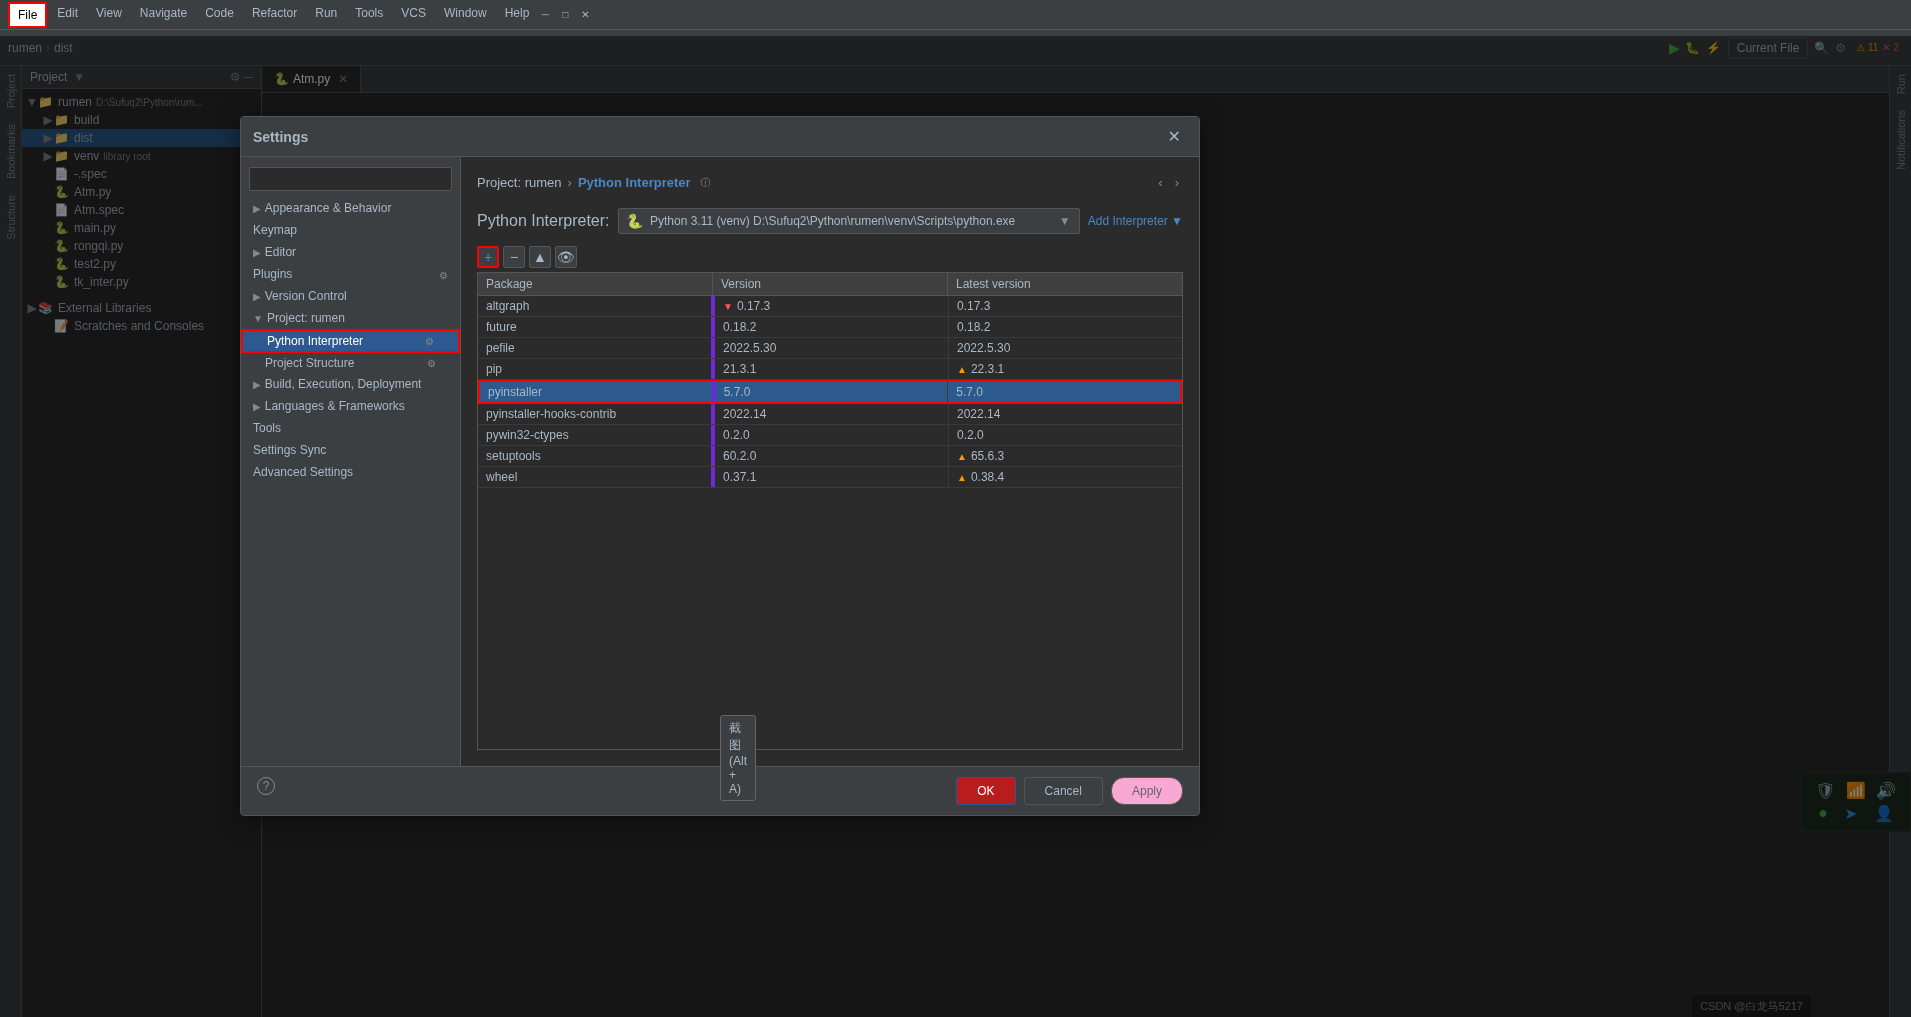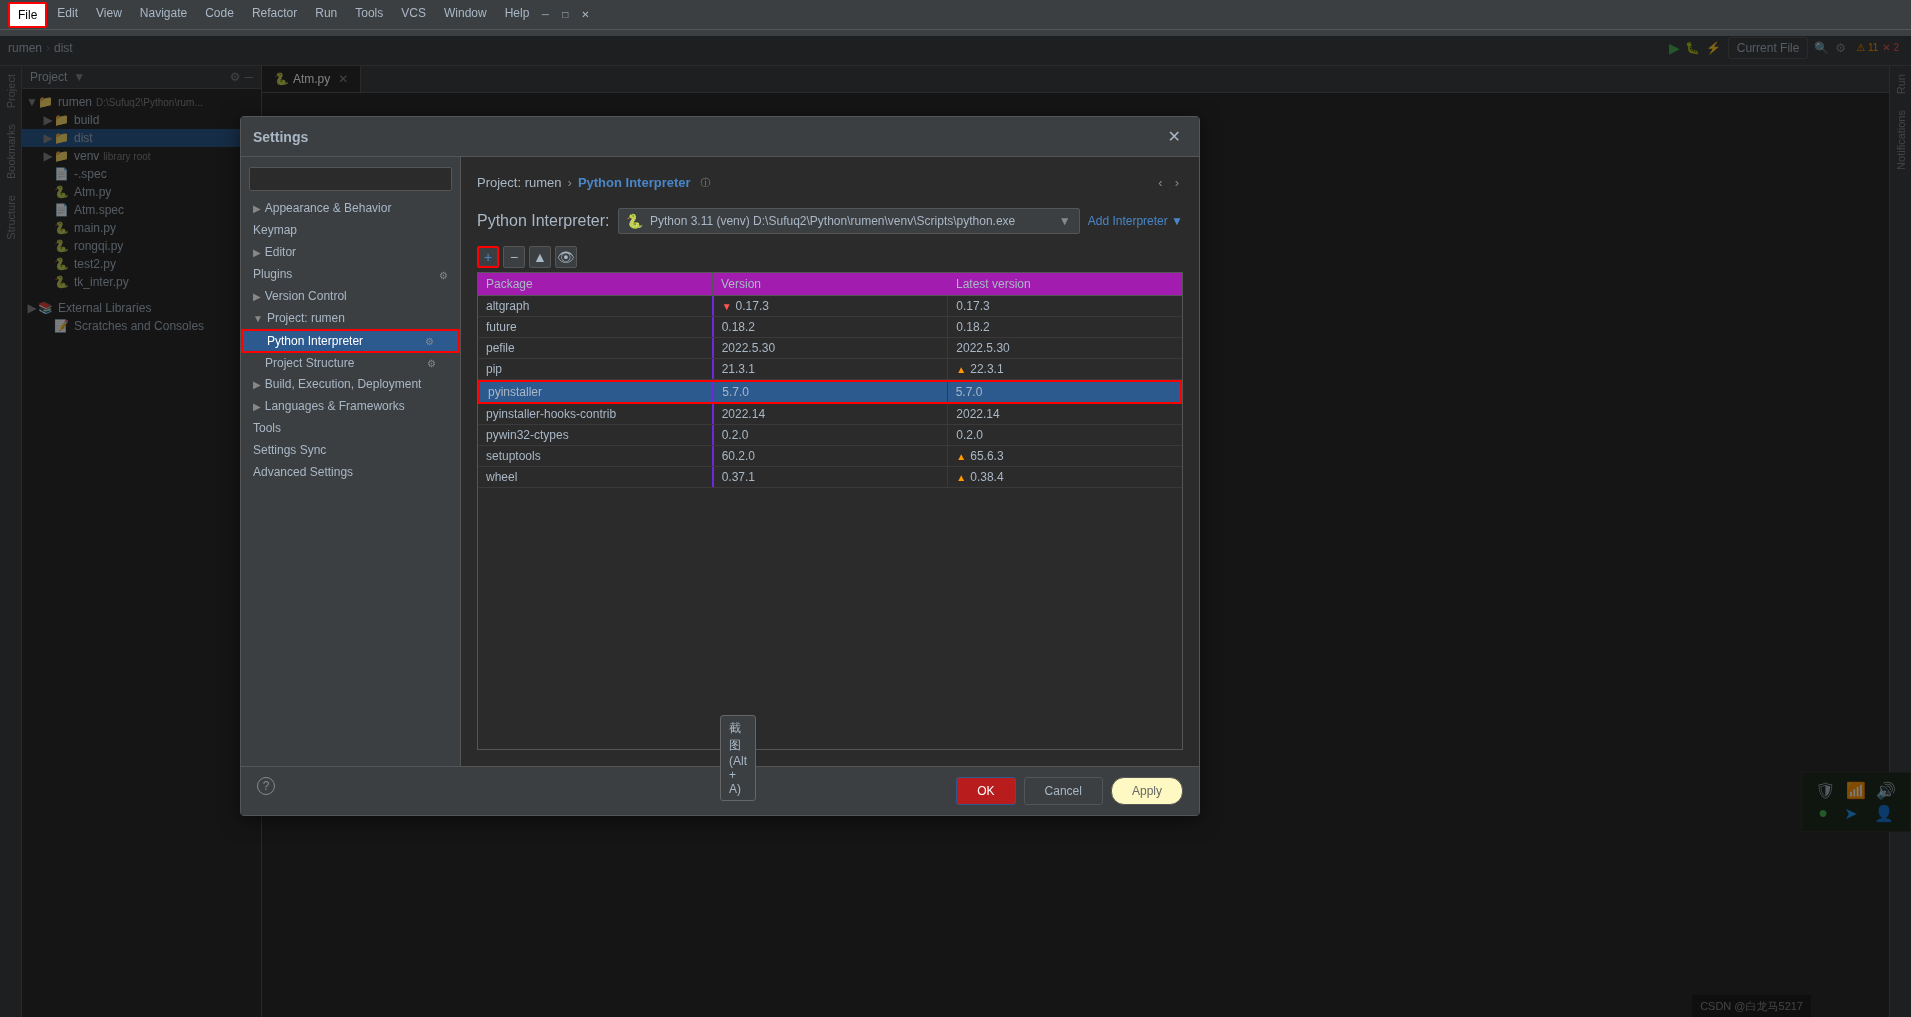--- a/index.html
+++ b/index.html
@@ -75,38 +75,38 @@
     .interpreter-select .python-icon { color: #4a86c8; font-size: 14px; }
     .interpreter-select .dropdown-arrow { margin-left: auto; color: #888; }
     .add-interpreter-btn { color: #4a86c8; cursor: pointer; font-size: 12px; white-space: nowrap; }
 
     
     .packages-toolbar { display: flex; align-items: center; gap: 4px; margin-bottom: 4px; }
     .pkg-btn { width: 22px; height: 22px; background: #3c3f41; border: 1px solid #555; border-radius: 2px; cursor: pointer; display: flex; align-items: center; justify-content: center; color: #a9b7c6; font-size: 14px; }
     .pkg-btn.add { color: #4a86c8; border: 2px solid #f00; }
 
     .packages-table { flex: 1; border: 1px solid #555; overflow-y: auto; }
-    .pkg-table-header { display: flex; background: #a21caf; border-bottom: 1px solid #555; }
+    .pkg-table-header { display: flex; background: #404040; border-bottom: 1px solid #555; }
     .pkg-col-name { flex: 2; padding: 4px 8px; font-size: 12px; color: #a9b7c6; border-right: 1px solid #555; }
     .pkg-col-ver { flex: 2; padding: 4px 8px; font-size: 12px; color: #a9b7c6; border-right: 1px solid #555; }
     .pkg-col-latest { flex: 2; padding: 4px 8px; font-size: 12px; color: #a9b7c6; }
     .pkg-table-body { }
     .pkg-row { display: flex; border-bottom: 1px solid #3a3a3a; }
     .pkg-row.selected { background: #2d5a8e; }
-    .pkg-cell-name { flex: 2; padding: 3px 8px; font-size: 12px; color: #a9b7c6; border-right: 2px solid #6d28d9; }
+    .pkg-cell-name { flex: 2; padding: 3px 8px; font-size: 12px; color: #a9b7c6; border-right: 4px solid #6d28d9; }
     .pkg-cell-ver { flex: 2; padding: 3px 8px; font-size: 12px; color: #a9b7c6; border-right: 1px solid #3a3a3a; display: flex; align-items: center; gap: 4px; }
     .pkg-cell-latest { flex: 2; padding: 3px 8px; font-size: 12px; color: #a9b7c6; display: flex; align-items: center; gap: 4px; }
     .upgrade-arrow { color: #f90; font-size: 10px; }
 
     
     .dialog-footer { padding: 10px 16px; display: flex; justify-content: flex-end; gap: 8px; border-top: 1px solid #555; background: #3c3f41; }
     .btn { padding: 6px 20px; border-radius: 3px; cursor: pointer; font-size: 12px; border: 1px solid #555; }
     .btn-primary { background: #b91c1c; color: #fff; border-color: #2d5a8e; }
     .btn-default { background: #3c3f41; color: #a9b7c6; }
-    .btn-disabled { background: #fef9c3; color: #666; border-color: #555; cursor: default; border-radius: 13px; }
+    .btn-disabled { background: #f9a8d4; color: #666; border-color: #555; cursor: default; border-radius: 13px; }
 
     
     .vtab { writing-mode: vertical-rl; text-orientation: mixed; transform: rotate(180deg); font-size: 11px; color: #888; padding: 8px 2px; cursor: pointer; }
 
     
     .notif-badge { font-size: 10px; color: #f90; }
 
     
     .tooltip { background: #3c3f41; border: 1px solid #666; padding: 4px 8px; border-radius: 3px; font-size: 12px; color: #a9b7c6; position: absolute; }
   </style>

